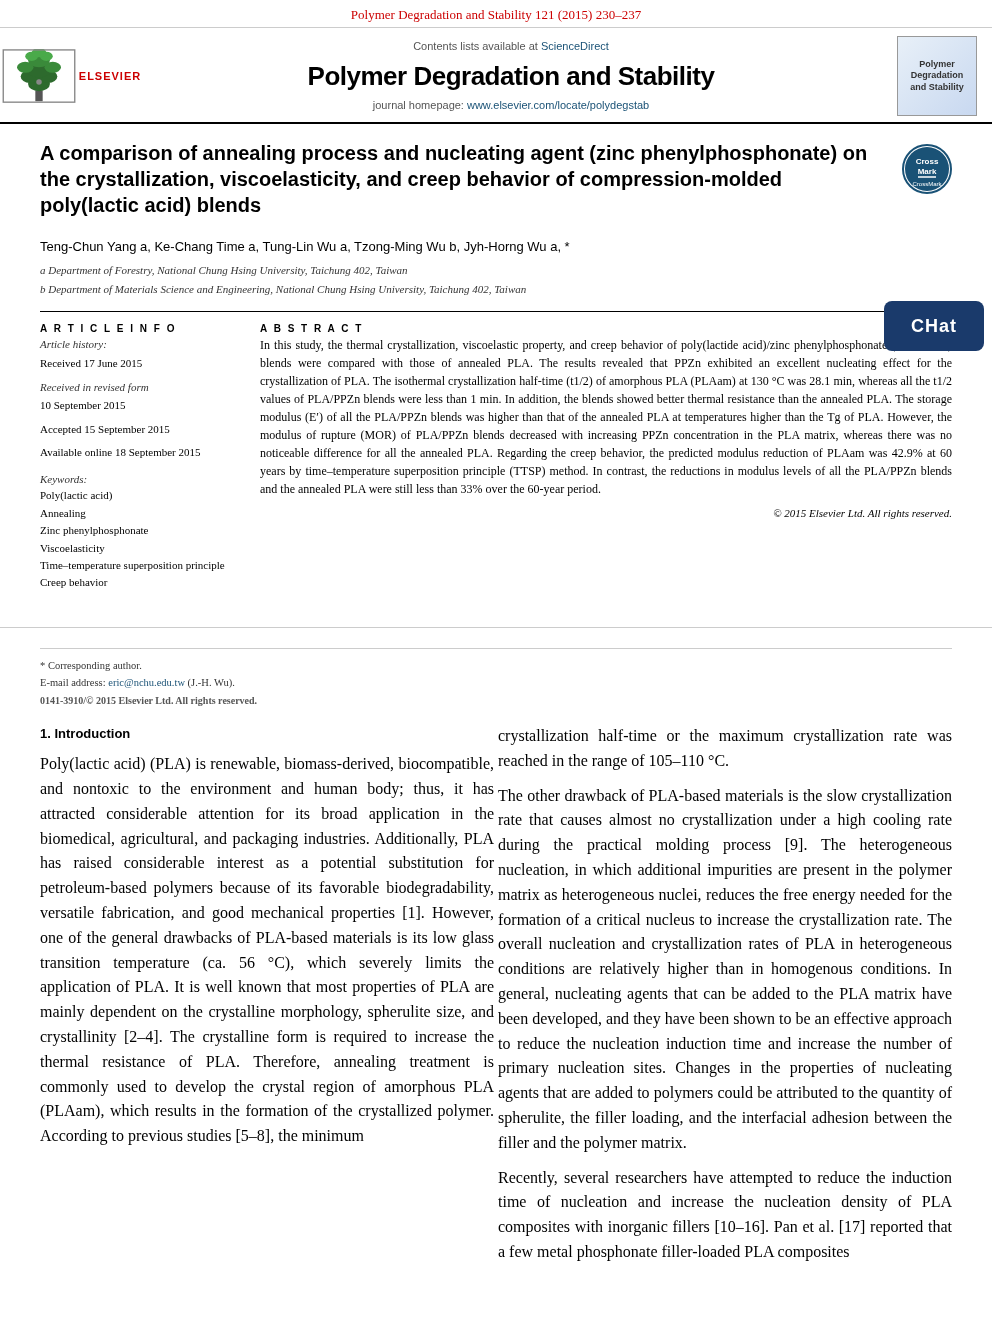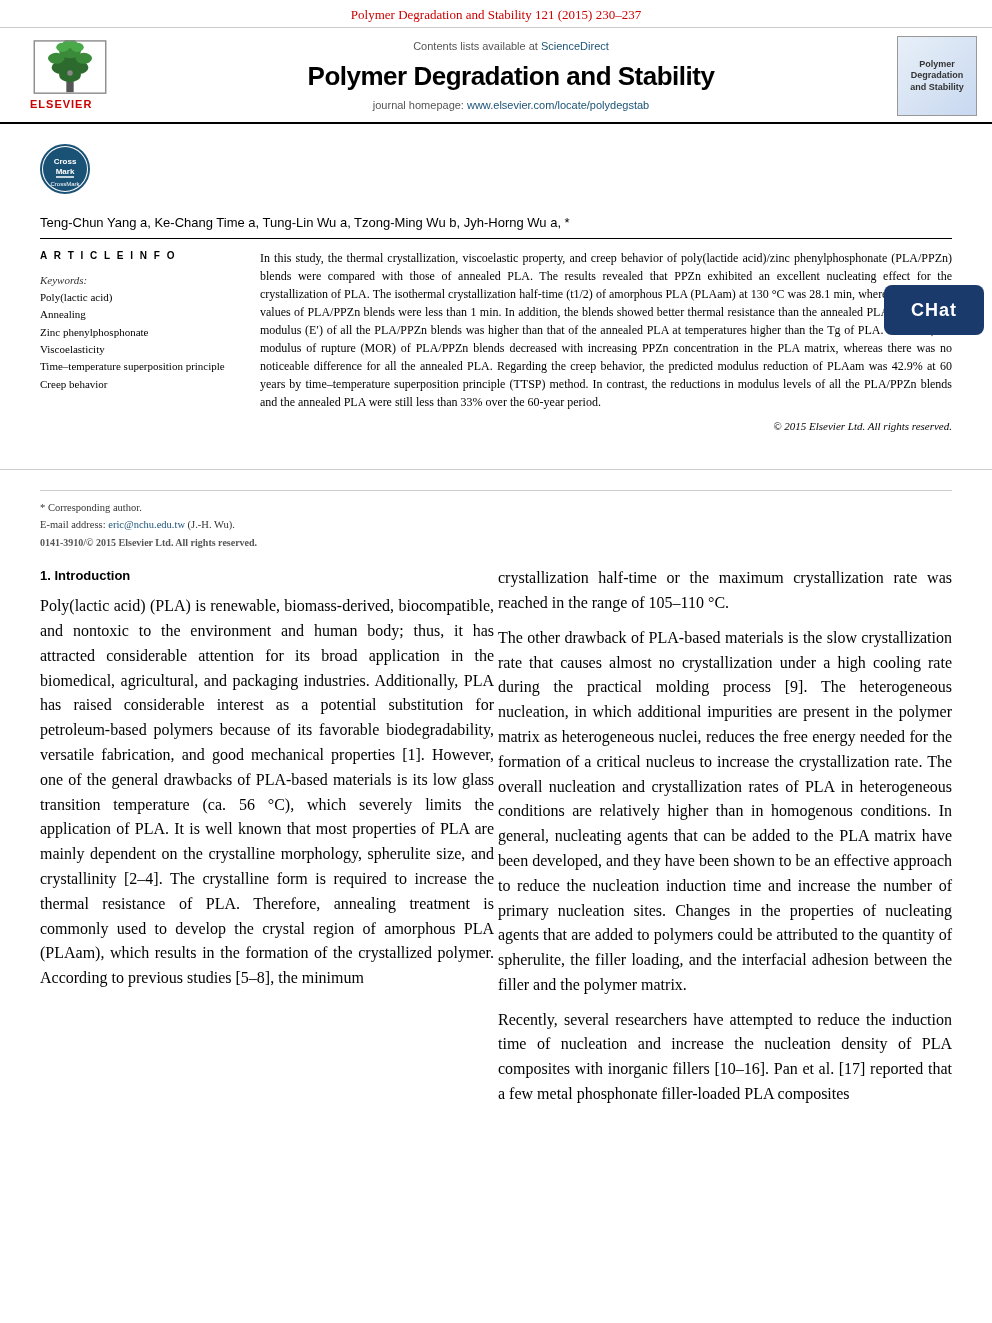--- a/index.html
+++ b/index.html
@@ -35,22 +35,22 @@
     }
     .journal-header-left {
       width: 120px;
       display: flex;
       flex-direction: column;
       align-items: center;
       justify-content: center;
     }
     .elsevier-logo {
       display: flex;
-      flex-direction: column;
-      align-items: flex-start;
+      flex-direction: row;
+      align-items: center;
     }
     .elsevier-tree {
       width: 80px;
       height: 55px;
     }
     .elsevier-wordmark {
       font-size: 11px;
       font-weight: bold;
       color: #c00;
       letter-spacing: 1px;
@@ -317,53 +317,67 @@
 Degradation
 and
 Stability</span>
       </div>
     </div>
   </div>
 
   <div class="article-content">
 
     <div class="article-title-section">
+      <div class="article-title">A comparison of annealing process and nucleating agent (zinc phenylphosphonate) on the crystallization, viscoelasticity, and creep behavior of compression-molded poly(lactic acid) blends</div>
       <div class="crossmark-badge">
         <svg viewBox="0 0 50 50" xmlns="http://www.w3.org/2000/svg">
           <circle cx="25" cy="25" r="24" fill="#fff" stroke="#1a5276" stroke-width="2"></circle>
           <circle cx="25" cy="25" r="22" fill="#1a5276"></circle>
           <text x="25" y="20" text-anchor="middle" fill="white" font-size="8" font-family="Arial" font-weight="bold">Cross</text>
           <text x="25" y="30" text-anchor="middle" fill="white" font-size="8" font-family="Arial" font-weight="bold">Mark</text>
           <line x1="16" y1="33" x2="34" y2="33" stroke="white" stroke-width="1.5"></line>
           <text x="25" y="42" text-anchor="middle" fill="white" font-size="6" font-family="Arial">CrossMark</text>
         </svg>
       </div>
     </div>
 
     <div class="authors-line">
       <span>Teng-Chun Yang a, Ke-Chang Time a, Tung-Lin Wu a, Tzong-Ming Wu b, Jyh-Horng Wu a, *</span>
     </div>
 
+    <div class="affiliations">
+      <div class="affiliation-line">a Department of Forestry, National Chung Hsing University, Taichung 402, Taiwan</div>
+      <div class="affiliation-line">b Department of Materials Science and Engineering, National Chung Hsing University, Taichung 402, Taiwan</div>
+    </div>
 
     <div class="two-col-section">
 
       <div class="article-info-col">
         <div class="section-heading">A R T I C L E   I N F O</div>
+        <div class="article-info-table">
+          <span class="info-label">Article history:</span>
+          <span class="info-value">Received 17 June 2015</span>
+          <span class="info-label">Received in revised form</span>
+          <span class="info-value">10 September 2015</span>
+          <span class="info-value">Accepted 15 September 2015</span>
+          <span class="info-value">Available online 18 September 2015</span>
+        </div>
         <div class="keywords-section">
           <span class="info-label">Keywords:</span>
           <span class="keyword-item">Poly(lactic acid)</span>
           <span class="keyword-item">Annealing</span>
           <span class="keyword-item">Zinc phenylphosphonate</span>
           <span class="keyword-item">Viscoelasticity</span>
           <span class="keyword-item">Time–temperature superposition principle</span>
           <span class="keyword-item">Creep behavior</span>
         </div>
       </div>
 
       <div class="abstract-col">
+        <div class="section-heading">A B S T R A C T</div>
         <div class="abstract-text">In this study, the thermal crystallization, viscoelastic property, and creep behavior of poly(lactide acid)/zinc phenylphosphonate (PLA/PPZn) blends were compared with those of annealed PLA. The results revealed that PPZn exhibited an excellent nucleating effect for the crystallization of PLA. The isothermal crystallization half-time (t1/2) of amorphous PLA (PLAam) at 130 °C was 28.1 min, whereas all the t1/2 values of PLA/PPZn blends were less than 1 min. In addition, the blends showed better thermal resistance than the annealed PLA. The storage modulus (E′) of all the PLA/PPZn blends was higher than that of the annealed PLA at temperatures higher than the Tg of PLA. However, the modulus of rupture (MOR) of PLA/PPZn blends decreased with increasing PPZn concentration in the PLA matrix, whereas there was no noticeable difference for all the annealed PLA. Regarding the creep behavior, the predicted modulus reduction of PLAam was 42.9% at 60 years by time–temperature superposition principle (TTSP) method. In contrast, the reductions in modulus levels of all the PLA/PPZn blends and the annealed PLA were still less than 33% over the 60-year period.</div>
         <div class="copyright-line">© 2015 Elsevier Ltd. All rights reserved.</div>
       </div>
 
     </div>
   </div>
 
   <div class="article-footer">
     <hr class="section-divider">
     <div class="footer-note">
@@ -390,21 +404,21 @@
 
       <div class="body-col">
         <div class="body-para">crystallization half-time or the maximum crystallization rate was reached in the range of 105–110 °C.</div>
         <div class="body-para">The other drawback of PLA-based materials is the slow crystallization rate that causes almost no crystallization under a high cooling rate during the practical molding process [9]. The heterogeneous nucleation, in which additional impurities are present in the polymer matrix as heterogeneous nuclei, reduces the free energy needed for the formation of a critical nucleus to increase the crystallization rate. The overall nucleation and crystallization rates of PLA in heterogeneous conditions are relatively higher than in homogenous conditions. In general, nucleating agents that can be added to the PLA matrix have been developed, and they have been shown to be an effective approach to reduce the nucleation induction time and increase the number of primary nucleation sites. Changes in the properties of nucleating agents that are added to polymers could be attributed to the quantity of spherulite, the filler loading, and the interfacial adhesion between the filler and the polymer matrix.</div>
         <div class="body-para">Recently, several researchers have attempted to reduce the induction time of nucleation and increase the nucleation density of PLA composites with inorganic fillers [10–16]. Pan et al. [17] reported that a few metal phosphonate filler-loaded PLA composites</div>
       </div>
 
     </div>
   </div>
 
-  <div style="position:absolute; top:285px; right:8px; z-index:10;">
+  <div style="position:absolute; top:301px; right:8px; z-index:10;">
     <button style="
       background: #1a3a6b;
       color: white;
       border: none;
       border-radius: 8px;
       padding: 14px 18px;
       font-size: 18px;
       font-weight: bold;
       font-family: Arial, sans-serif;
       cursor: pointer;

